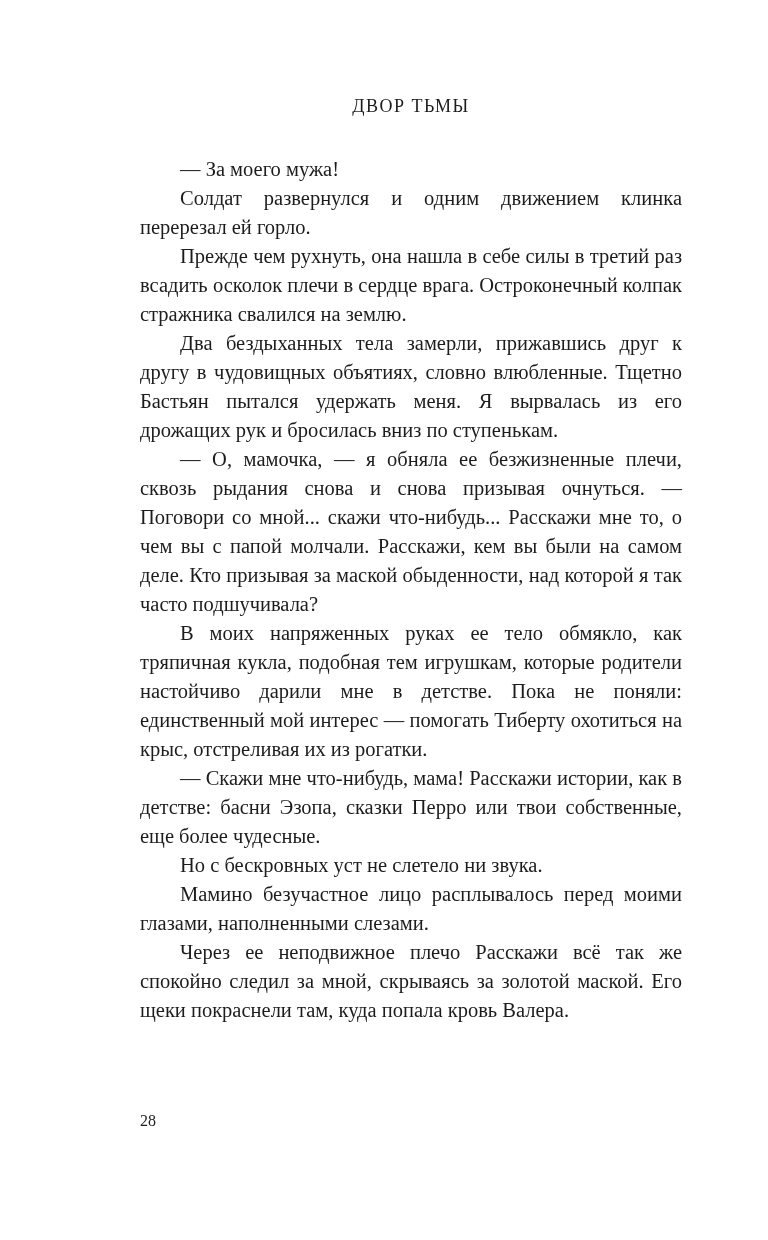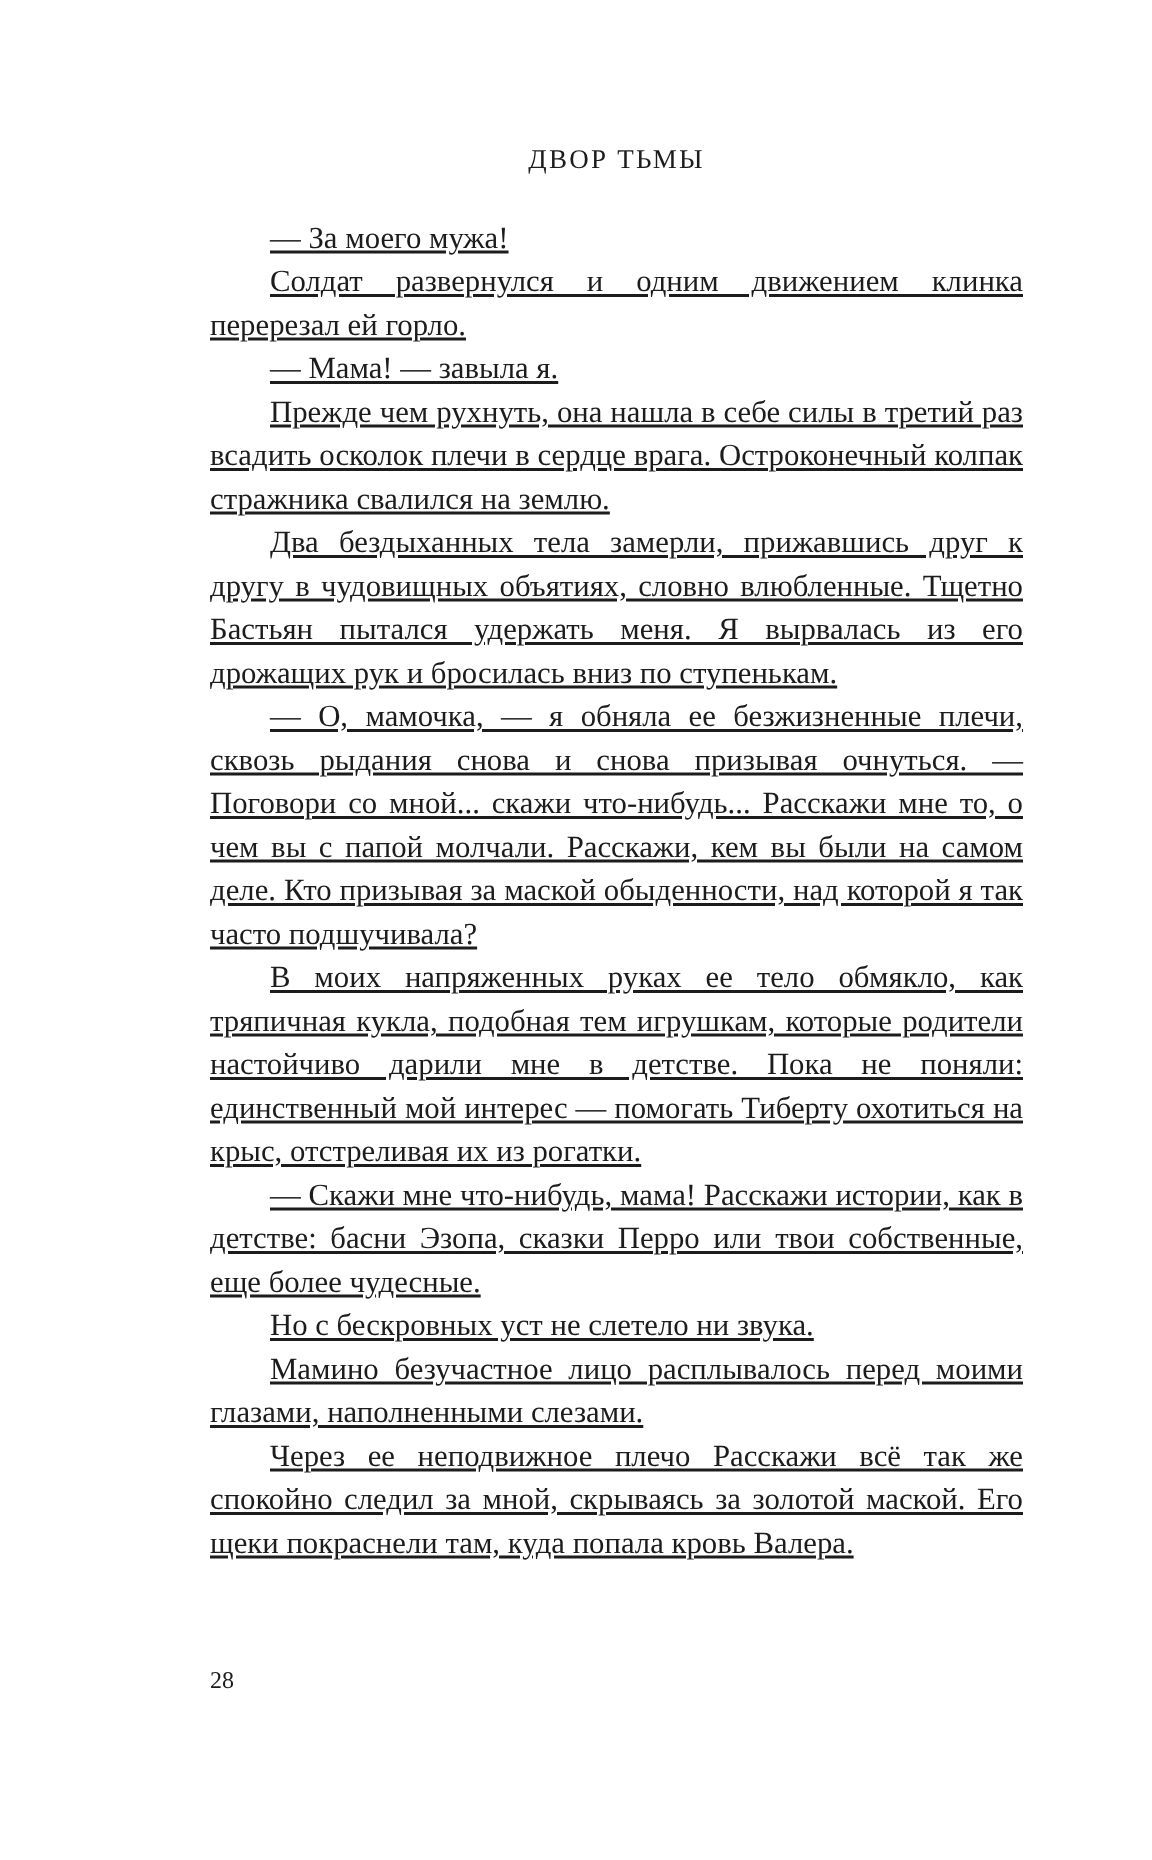--- a/index.html
+++ b/index.html
@@ -21,31 +21,30 @@
     position: absolute;
     left: 140px;
     right: 86px;
     top: 96px;
   }
   .running-head {
     text-align: center;
     font-size: 18px;
     letter-spacing: 1.5px;
     font-weight: normal;
-    margin: 0 0 28px 0;
+    margin: 0 0 38px 0;
     color: #1c1c1c;
   }
   .body-text p {
     margin: 0;
     font-size: 20.5px;
     line-height: 29px;
     text-align: justify;
     text-indent: 40px;
     color: #1c1c1c;
-    text-decoration: underline;
   }
   .folio {
     position: absolute;
     left: 140px;
     right: 86px;
     top: 1112px;
     text-align: left;
     font-size: 16px;
     color: #1c1c1c;
   }
@@ -55,21 +54,20 @@
 
 <div class="page">
 
   <div class="text-block">
 
     <div class="running-head">ДВОР ТЬМЫ</div>
 
     <div class="body-text">
       <p>—  За моего мужа!</p>
       <p>Солдат развернулся и одним движением клинка перерезал ей горло.</p>
-      <p>—  Мама! — завыла я.</p>
       <p>Прежде чем рухнуть, она нашла в себе силы в третий раз всадить осколок плечи в сердце врага. Остроконечный колпак стражника свалился на землю.</p>
       <p>Два бездыханных тела замерли, прижавшись друг к другу в чудовищных объятиях, словно влюбленные. Тщетно Бастьян пытался удержать меня. Я вырвалась из его дрожащих рук и бросилась вниз по ступенькам.</p>
       <p>—  О, мамочка, — я обняла ее безжизненные плечи, сквозь рыдания снова и снова призывая очнуться. — Поговори со мной... скажи что-нибудь... Расскажи мне то, о чем вы с папой молчали. Расскажи, кем вы были на самом деле. Кто призывая за маской обыденности, над которой я так часто подшучивала?</p>
       <p>В моих напряженных руках ее тело обмякло, как тряпичная кукла, подобная тем игрушкам, которые родители настойчиво дарили мне в детстве. Пока не поняли: единственный мой интерес — помогать Тиберту охотиться на крыс, отстреливая их из рогатки.</p>
       <p>—  Скажи мне что-нибудь, мама! Расскажи истории, как в детстве: басни Эзопа, сказки Перро или твои собственные, еще более чудесные.</p>
       <p>Но с бескровных уст не слетело ни звука.</p>
       <p>Мамино безучастное лицо расплывалось перед моими глазами, наполненными слезами.</p>
       <p>Через ее неподвижное плечо Расскажи всё так же спокойно следил за мной, скрываясь за золотой маской. Его щеки покраснели там, куда попала кровь Валера.</p>
     </div>
 

